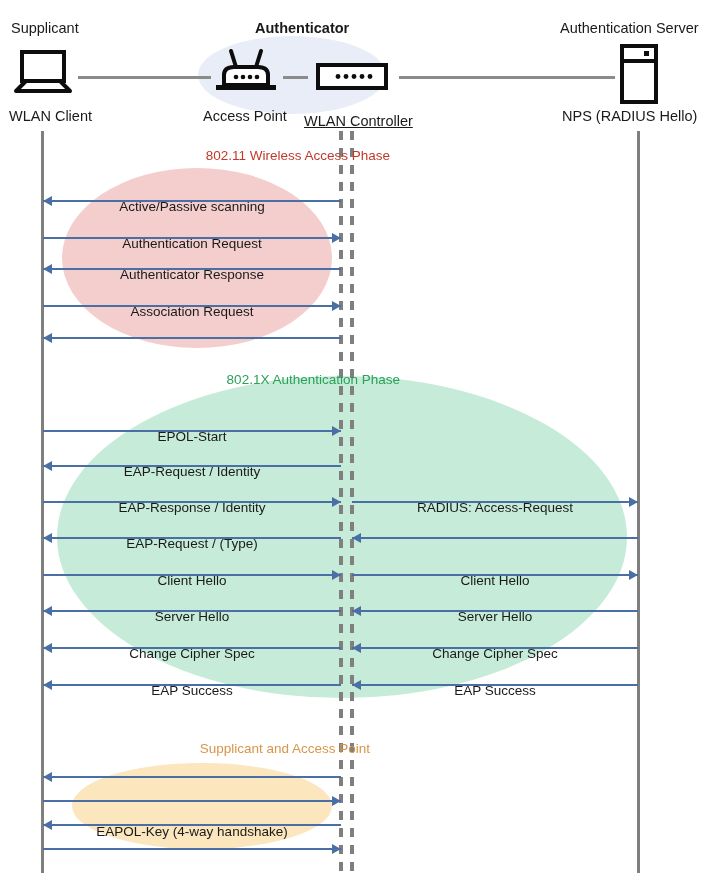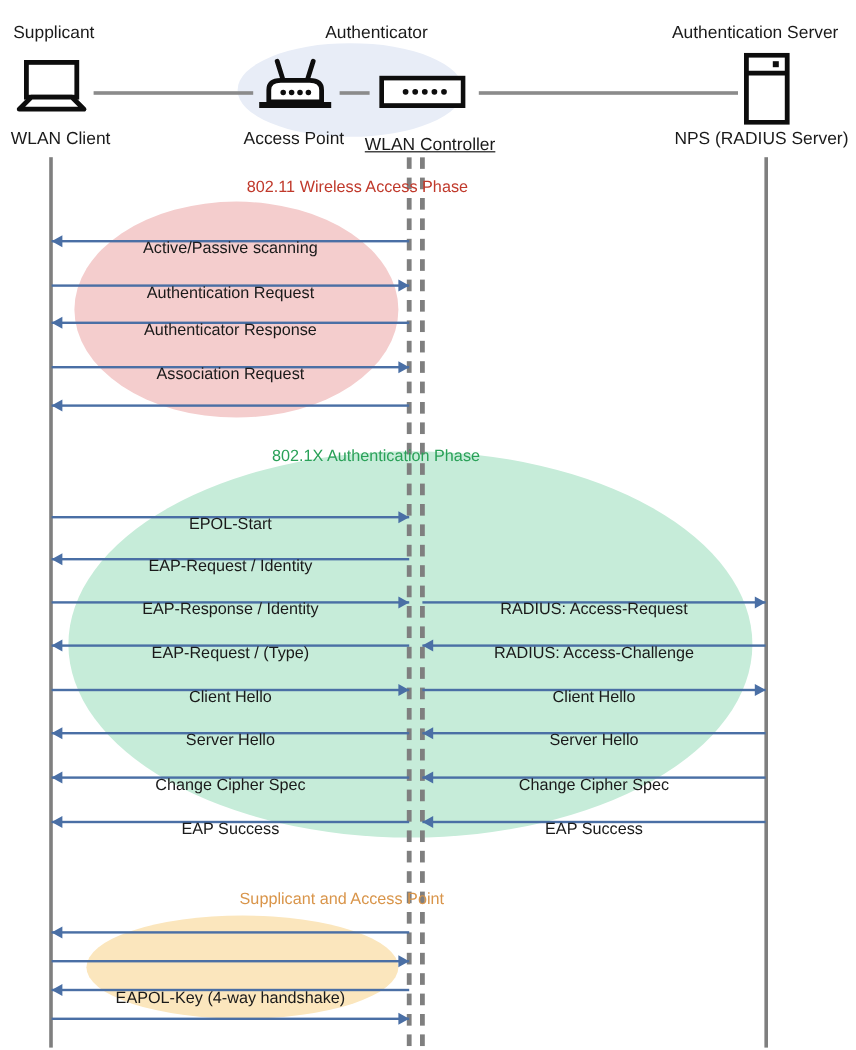--- a/index.html
+++ b/index.html
@@ -175,21 +175,20 @@
       <div class="msg-label" style="left: 43px; width: 298px; top: 286px;">Association Request</div>
       <div class="msg-label" style="left: 43px; width: 298px; top: 411px;">EPOL-Start</div>
       <div class="msg-label" style="left: 43px; width: 298px; top: 446px;">EAP-Request / Identity</div>
       <div class="msg-label" style="left: 43px; width: 298px; top: 482px;">EAP-Response / Identity</div>
       <div class="msg-label" style="left: 43px; width: 298px; top: 518px;">EAP-Request / (Type)</div>
       <div class="msg-label" style="left: 43px; width: 298px; top: 555px;">Client Hello</div>
       <div class="msg-label" style="left: 43px; width: 298px; top: 591px;">Server Hello</div>
       <div class="msg-label" style="left: 43px; width: 298px; top: 628px;">Change Cipher Spec</div>
       <div class="msg-label" style="left: 43px; width: 298px; top: 665px;">EAP Success</div>
       <div class="msg-label" style="left: 352px; width: 286px; top: 482px;">RADIUS: Access-Request</div>
-      <div class="msg-label" style="left: 352px; width: 286px; top: 518px;">RADIUS: Access-Challenge</div>
       <div class="msg-label" style="left: 352px; width: 286px; top: 555px;">Client Hello</div>
       <div class="msg-label" style="left: 352px; width: 286px; top: 591px;">Server Hello</div>
       <div class="msg-label" style="left: 352px; width: 286px; top: 628px;">Change Cipher Spec</div>
       <div class="msg-label" style="left: 352px; width: 286px; top: 665px;">EAP Success</div>
       <div class="msg-label" style="left: 43px; width: 298px; top: 806px;">EAPOL-Key (4-way handshake)</div>
     </div>
 
   <div class="layer-labels">
     <div class="phase-title" style="left:0px;top:147px;width:390px;color:#c0392b;">802.11 Wireless Access Phase</div>
     <div class="phase-title" style="left:0px;top:371px;width:400px;color:#2aa158;">802.1X Authentication Phase</div>
@@ -198,27 +197,27 @@
 
   <div class="layer-header">
 
     <div class="auth-blob"></div>
 
     <div class="hwire" style="left:78px;top:76px;width:133px;"></div>
     <div class="hwire" style="left:283px;top:76px;width:25px;"></div>
     <div class="hwire" style="left:399px;top:76px;width:216px;"></div>
 
     <div class="actor-title" style="left:11px;top:21px;">Supplicant</div>
-    <div class="actor-title" style="left:271px;top:21px;">Authenticator</div>
+    <div class="actor-title" style="left:255px;top:21px;font-weight:bold;">Authenticator</div>
     <div class="actor-title" style="left:560px;top:21px;">Authentication Server</div>
 
     <div class="actor-sub" style="left:9px;top:109px;">WLAN Client</div>
     <div class="actor-sub" style="left:203px;top:109px;">Access Point</div>
     <div class="actor-sub" style="left:304px;top:114px;text-decoration:underline;">WLAN Controller</div>
-    <div class="actor-sub" style="left:562px;top:109px;">NPS (RADIUS Server)</div>
+    <div class="actor-sub" style="left:562px;top:109px;">NPS (RADIUS Hello)</div>
 
     <div class="icon-box" style="left:12px;top:50px;width:62px;height:44px;">
       <svg width="62" height="44" viewBox="0 0 62 44">
         <rect x="10" y="2" width="42" height="29" fill="#ffffff" stroke="#0d0d0d" stroke-width="4"></rect>
         <path d="M4 41 L14 31 L48 31 L58 41 Z" fill="#ffffff" stroke="#0d0d0d" stroke-width="4" stroke-linejoin="round"></path>
       </svg>
     </div>
 
     <div class="icon-box" style="left:214px;top:47px;width:64px;height:49px;">
       <svg width="64" height="49" viewBox="0 0 64 49">

